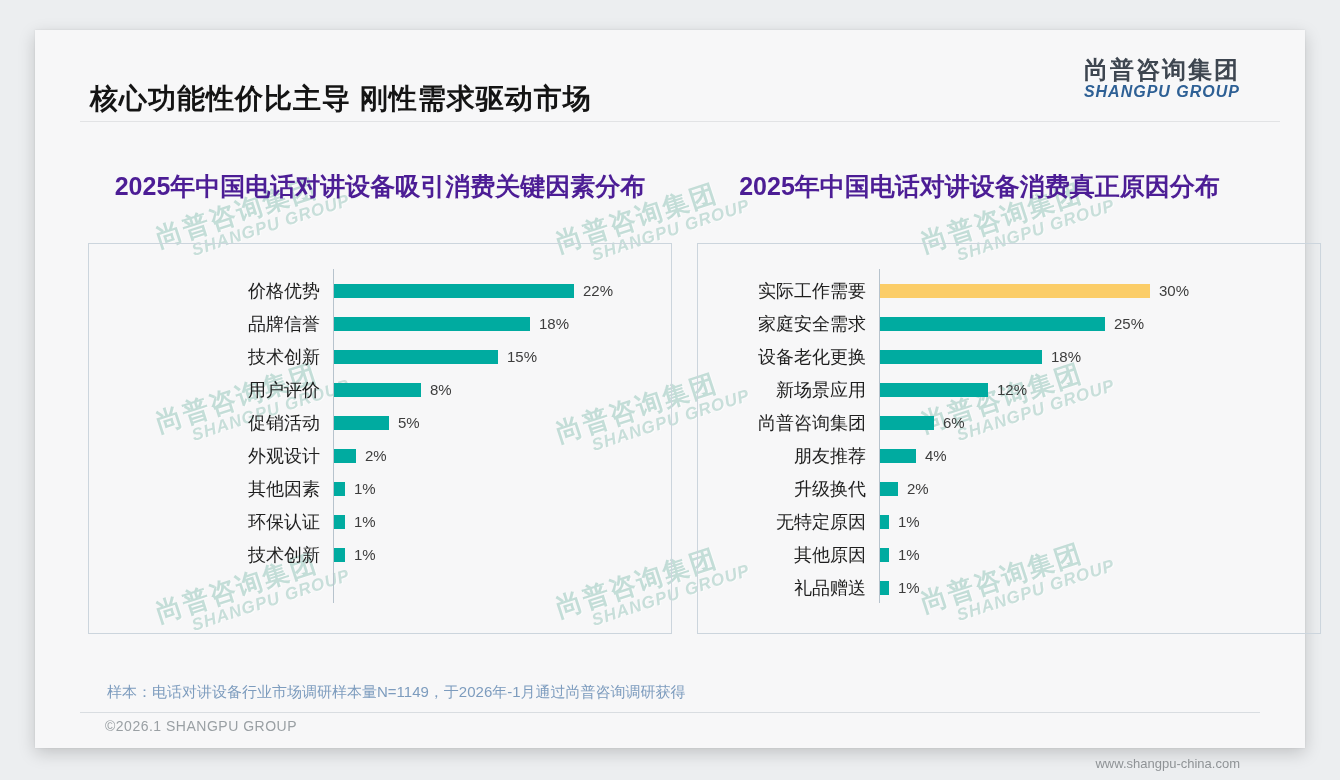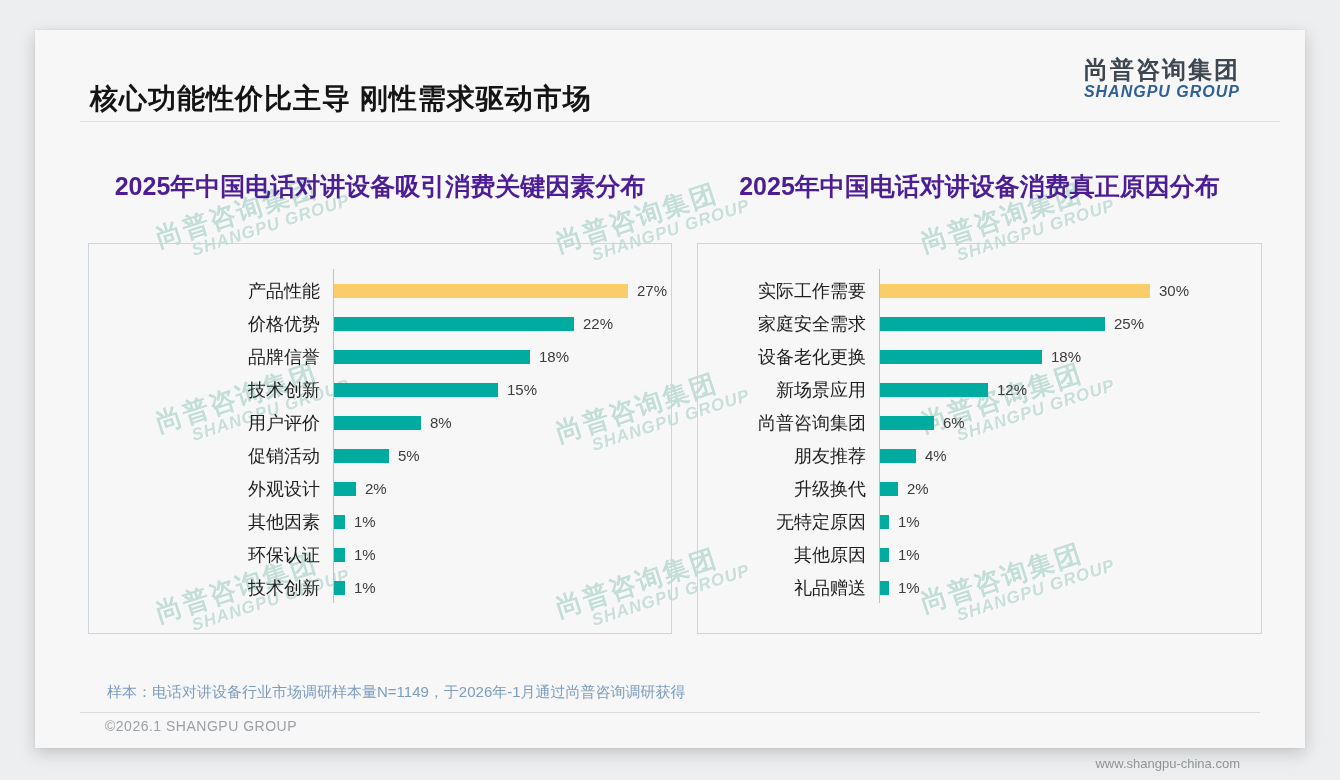--- a/index.html
+++ b/index.html
@@ -37,21 +37,21 @@
   .chart-title.left  { left:53px;  width:584px; }
   .chart-title.right { left:662px; width:565px; }
 
   
   .panel {
     position:absolute; top:213px; height:391px;
     border:1px solid #ccd5dd; box-sizing:border-box; z-index:2;
     background:transparent;
   }
   .panel.left  { left:53px;  width:584px; }
-  .panel.right { left:662px; width:565px; }
+  .panel.right { left:662px; width:624px; }
   .axis-line { position:absolute; top:25px; bottom:30px; width:1px; background:#b7c3cd; }
   .panel.left  .axis-line { left:244px; }
   .panel.right .axis-line { left:181px; }
   .rows { position:absolute; left:0; right:0; top:30px; }
   .row { height:33px; display:flex; align-items:center; }
   .cat {
     box-sizing:border-box; padding-right:13px; text-align:right;
     font-size:18px; color:#1f1f1f; white-space:nowrap; flex:none;
   }
   .panel.left  .cat { width:244px; }
@@ -138,25 +138,20 @@
     <div class="logo-en">SHANGPU GROUP</div>
   </div>
 
   <div class="chart-title left">2025年中国电话对讲设备吸引消费关键因素分布</div>
   <div class="chart-title right">2025年中国电话对讲设备消费真正原因分布</div>
 
   <div class="panel left">
     <div class="axis-line"></div>
     <div class="rows">
         <div class="row">
-          <div class="cat">产品性能</div>
-          <div class="bar" style="width: 294px; background: rgb(251, 205, 104);"></div>
-          <div class="val">27%</div>
-        </div>
-        <div class="row">
           <div class="cat">价格优势</div>
           <div class="bar" style="width: 240px; background: rgb(0, 171, 160);"></div>
           <div class="val">22%</div>
         </div>
         <div class="row">
           <div class="cat">品牌信誉</div>
           <div class="bar" style="width: 196px; background: rgb(0, 171, 160);"></div>
           <div class="val">18%</div>
         </div>
         <div class="row">

